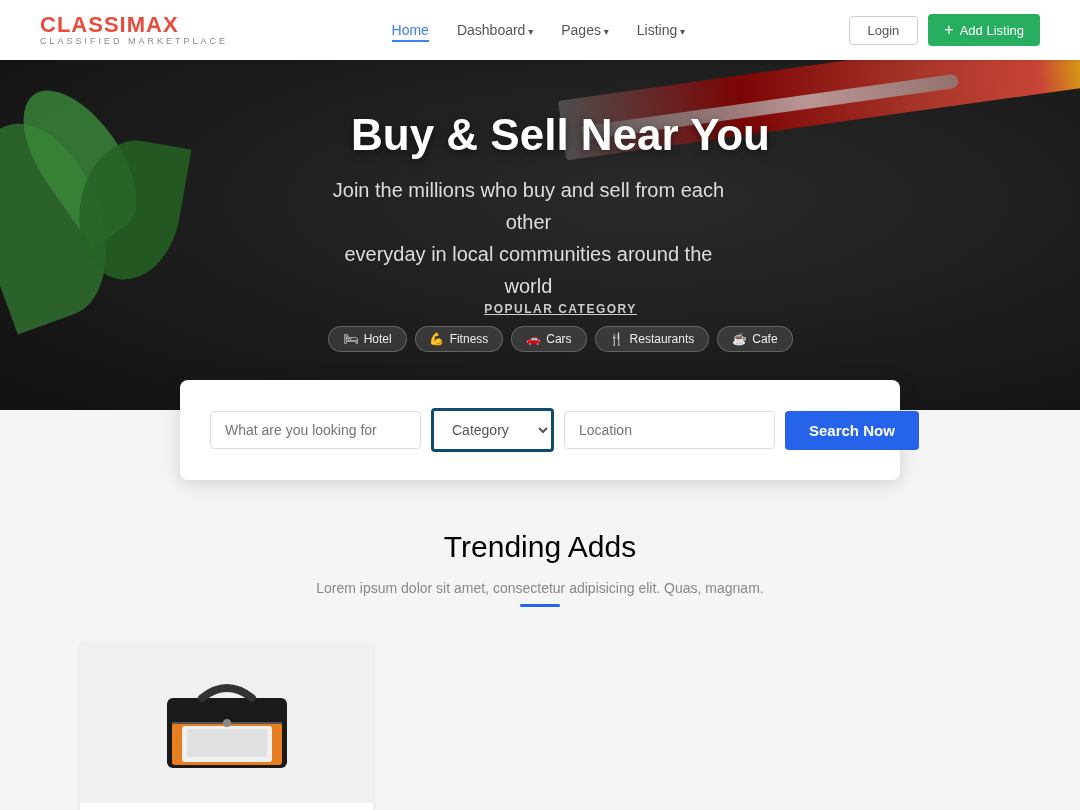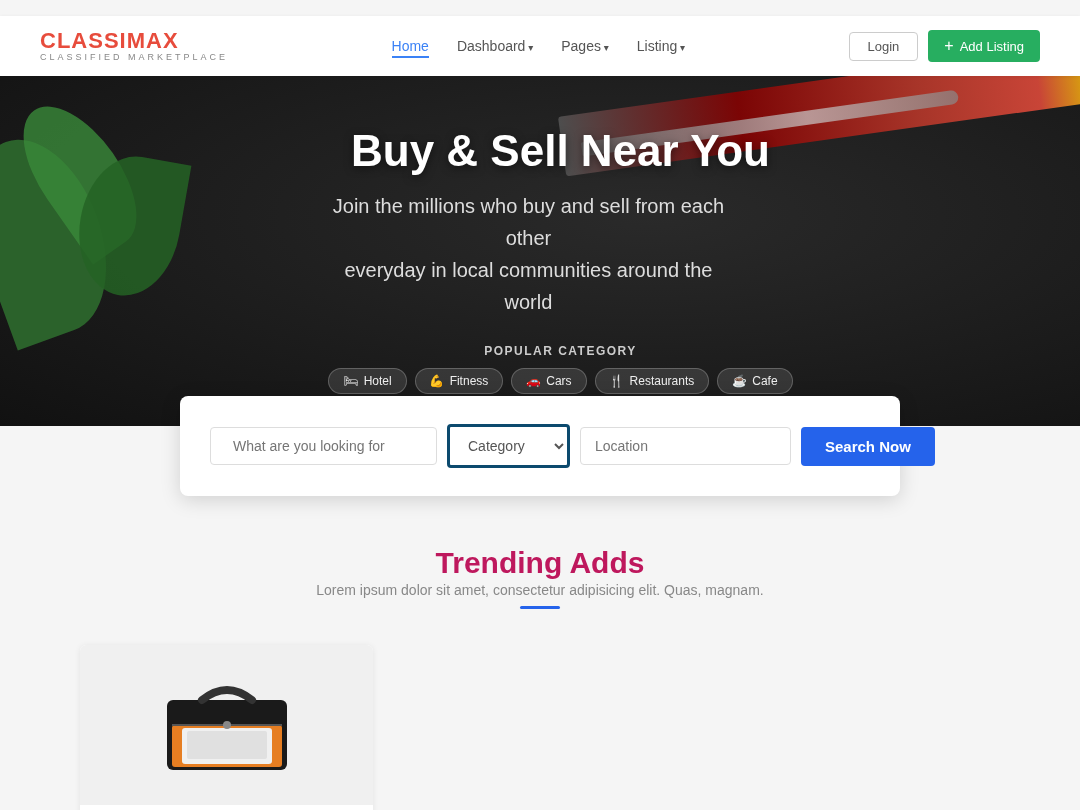--- a/index.html
+++ b/index.html
@@ -9,21 +9,20 @@
     .navbar {
       background: #fff;
       display: flex;
       align-items: center;
       justify-content: space-between;
       padding: 0 40px;
       height: 60px;
       box-shadow: 0 1px 4px rgba(0,0,0,0.08);
       position: relative;
       z-index: 10;
-      margin-top: 16px;
     }
     .logo {
       display: flex;
       flex-direction: column;
       line-height: 1.1;
     }
     .logo-title {
       font-size: 22px;
       font-weight: 900;
       letter-spacing: 1px;
@@ -168,22 +167,22 @@
       color: #ddd;
       line-height: 1.6;
       max-width: 400px;
     }
     .popular-label {
       font-size: 12px;
       font-weight: 700;
       letter-spacing: 1.5px;
       color: #ccc;
       text-transform: uppercase;
-      margin-top: 26px;
       margin-bottom: 10px;
+      text-decoration: underline;
     }
     .category-pills {
       display: flex;
       gap: 8px;
       flex-wrap: wrap;
       justify-content: center;
     }
     .pill {
       background: rgba(255,255,255,0.12);
       border: 1px solid rgba(255,255,255,0.22);
@@ -212,21 +211,21 @@
       padding: 28px 30px;
       display: flex;
       align-items: center;
       gap: 10px;
       width: 720px;
     }
     .search-input {
       flex: 2;
       border: 1px solid #ddd;
       border-radius: 4px;
-      padding: 10px 22px;
+      padding: 10px 14px;
       font-size: 14px;
       color: #404040;
       outline: none;
     }
     .search-select {
       flex: 1.2;
       border: 3px solid #0c4a6e;
       border-radius: 4px;
       padding: 10px 14px;
       font-size: 14px;
@@ -256,23 +255,23 @@
       white-space: nowrap;
     }
 
     
     .trending-section {
       padding: 50px 80px 30px;
       text-align: center;
     }
     .trending-title {
       font-size: 30px;
-      font-weight: 700;
-      color: #be185d;
-      margin-bottom: 2px;
+      font-weight: 400;
+      color: #000000;
+      margin-bottom: 16px;
     }
     .trending-subtitle {
       color: #888;
       font-size: 14px;
       margin-bottom: 8px;
     }
     .trending-divider {
       width: 40px;
       height: 3px;
       background: #2563eb;

